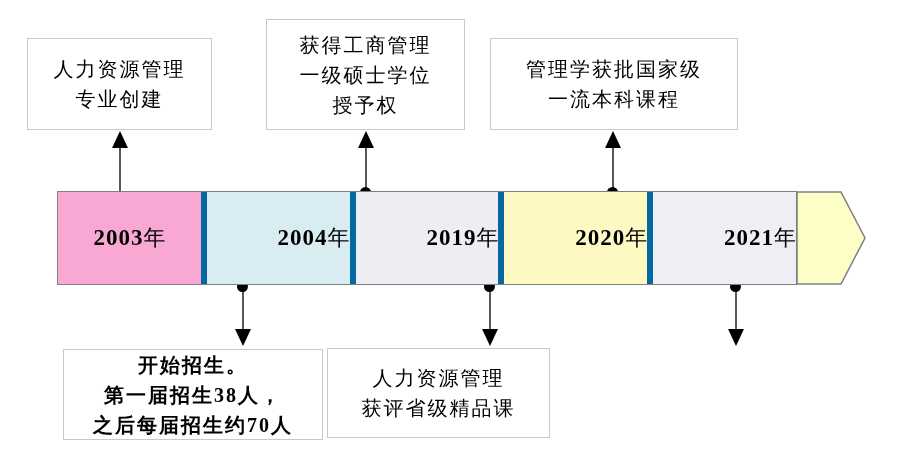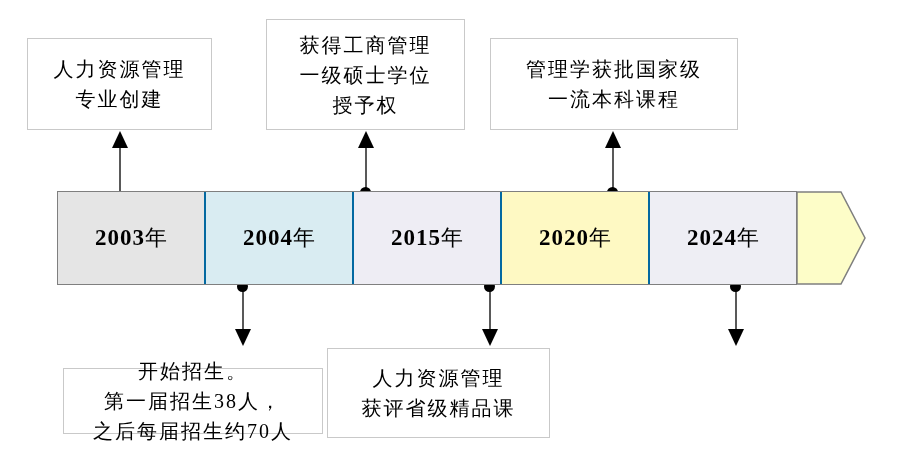--- a/index.html
+++ b/index.html
@@ -9,38 +9,38 @@
   }
   
   .timeline-bar{
     position:absolute;left:57px;top:191px;width:740px;height:94px;
     display:flex;box-sizing:border-box;border:1px solid #7f7f7f;background:#fff;
   }
   .segment{
     flex:1 1 0;display:flex;align-items:center;justify-content:center;
     box-sizing:border-box;
   }
-  .segment + .segment{border-left:2px solid #0369a1;}
+  .segment + .segment{border-left:6px solid #0369a1;justify-content:flex-end;}
   .year-label{white-space:nowrap;}
   .year-num{font-weight:bold;font-size:23px;letter-spacing:1px;}
   .year-suffix{font-size:22px;font-weight:normal;}
   .pentagon{position:absolute;left:796px;top:191px;}
   
   .event-box{
     position:absolute;background:#ffffff;border:1px solid #c9c9c9;
     display:flex;align-items:center;justify-content:center;text-align:center;
     box-sizing:border-box;
   }
   .event-text{
     white-space:pre-line;font-size:20px;line-height:30px;letter-spacing:2px;
   }
   .box-top-1{left:27px;top:38px;width:185px;height:92px;}
   .box-top-2{left:266px;top:19px;width:199px;height:111px;}
   .box-top-3{left:490px;top:38px;width:248px;height:92px;}
-  .box-bottom-1{left:63px;top:368px;width:260px;height:66px;}
+  .box-bottom-1{left:63px;top:349px;width:260px;height:91px;font-weight:bold;}
   .box-bottom-2{left:327px;top:348px;width:223px;height:90px;}
   .box-bottom-3{left:566px;top:347px;width:309px;height:93px;}
   
   .vline{position:absolute;width:2px;background:#595959;}
   .arrowhead-up{
     position:absolute;width:0;height:0;
     border-left:8px solid transparent;border-right:8px solid transparent;
     border-bottom:17px solid #000;
   }
   .arrowhead-down{
@@ -96,34 +96,34 @@
 
   <div class="vline" style="left:489px;top:287px;height:43px;"></div>
   <div class="arrowhead-down" style="left:482px;top:329px;"></div>
   <div class="dot" style="left:484px;top:281px;"></div>
 
   <div class="vline" style="left:735px;top:287px;height:43px;"></div>
   <div class="arrowhead-down" style="left:728px;top:329px;"></div>
   <div class="dot" style="left:730px;top:281px;"></div>
 
   <div class="timeline-bar">
-    <div class="segment" style="background-color: #e5e5e5;">
+    <div class="segment" style="background-color: #f9a8d4;">
       <span class="year-label"><span class="year-num">2003</span><span class="year-suffix">年</span></span>
     </div>
     <div class="segment" style="background-color: rgb(217, 236, 242);">
       <span class="year-label"><span class="year-num">2004</span><span class="year-suffix">年</span></span>
     </div>
     <div class="segment" style="background-color: rgb(238, 237, 244);">
-      <span class="year-label"><span class="year-num">2015</span><span class="year-suffix">年</span></span>
+      <span class="year-label"><span class="year-num">2019</span><span class="year-suffix">年</span></span>
     </div>
     <div class="segment" style="background-color: #fef9c3;">
       <span class="year-label"><span class="year-num">2020</span><span class="year-suffix">年</span></span>
     </div>
     <div class="segment" style="background-color: rgb(238, 238, 244);">
-      <span class="year-label"><span class="year-num">2024</span><span class="year-suffix">年</span></span>
+      <span class="year-label"><span class="year-num">2021</span><span class="year-suffix">年</span></span>
     </div>
   </div>
 
   <svg class="pentagon" width="72" height="94" viewBox="0 0 72 94">
     <polygon points="1,1 45,1 69,47 45,93 1,93" stroke="#7f7f7f" stroke-width="1.5" fill="#FDFDC8" style="fill: rgb(253, 253, 200);"></polygon>
   </svg>
 
 </div>
 
 </body></html>

